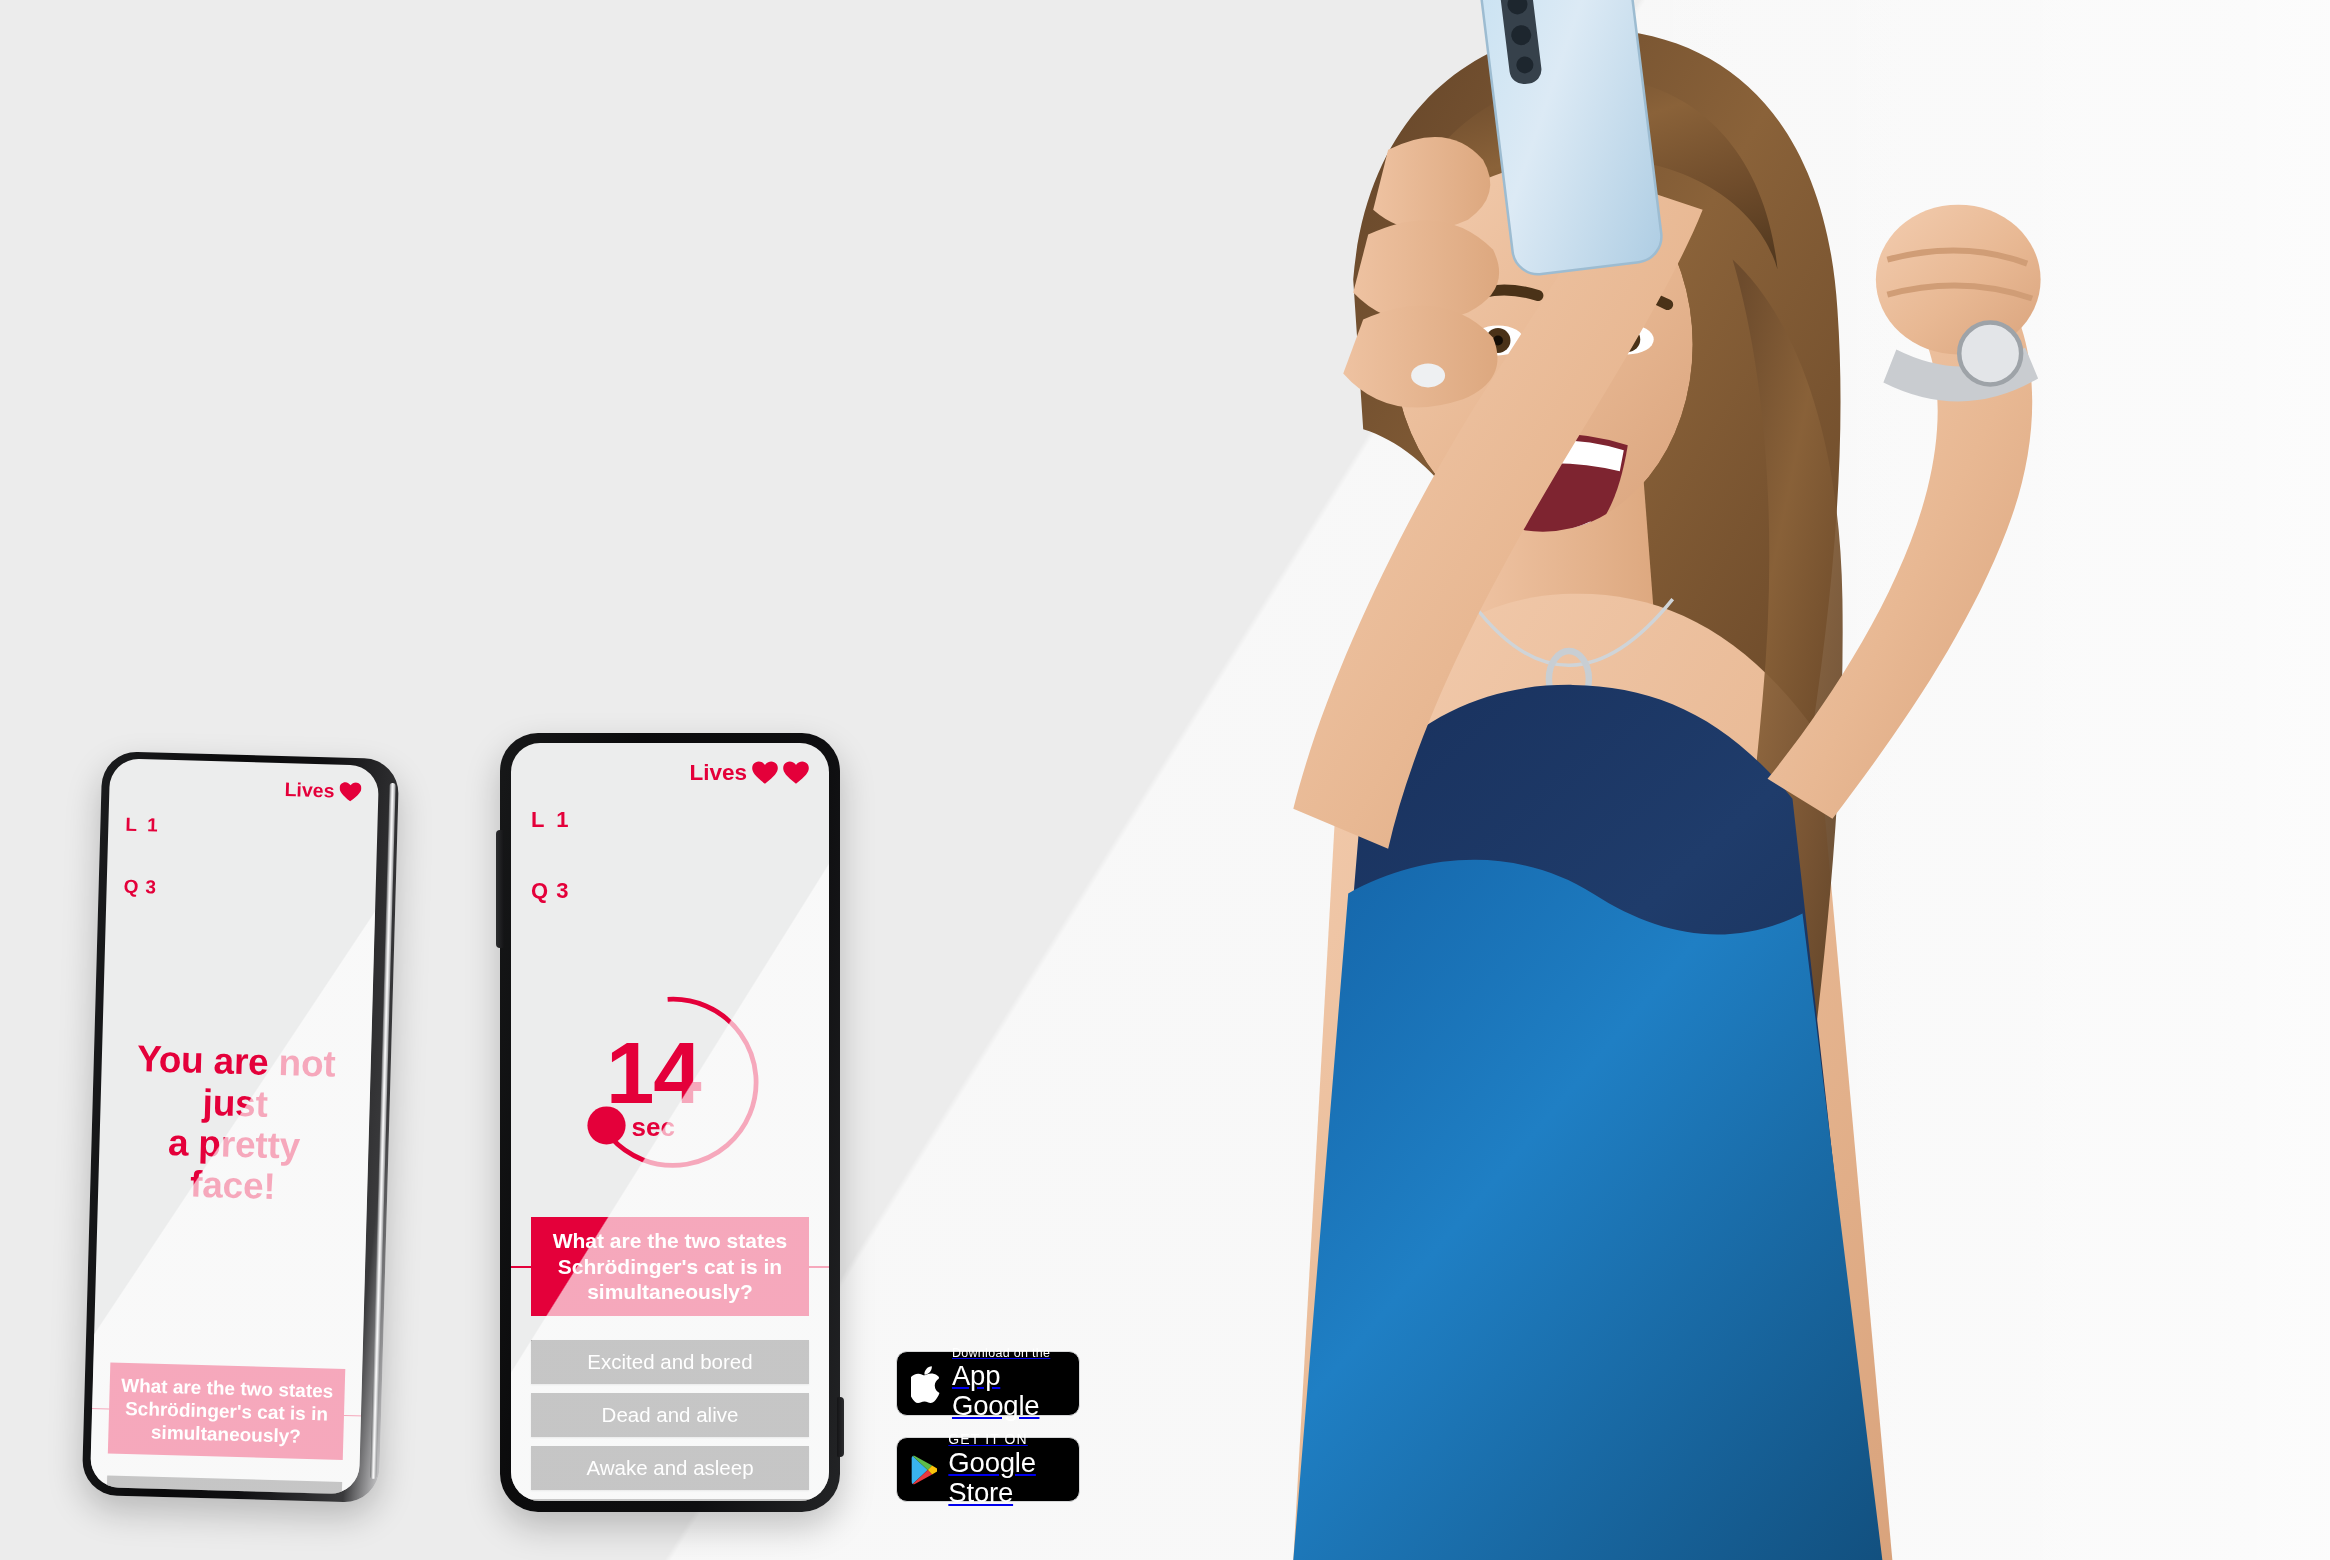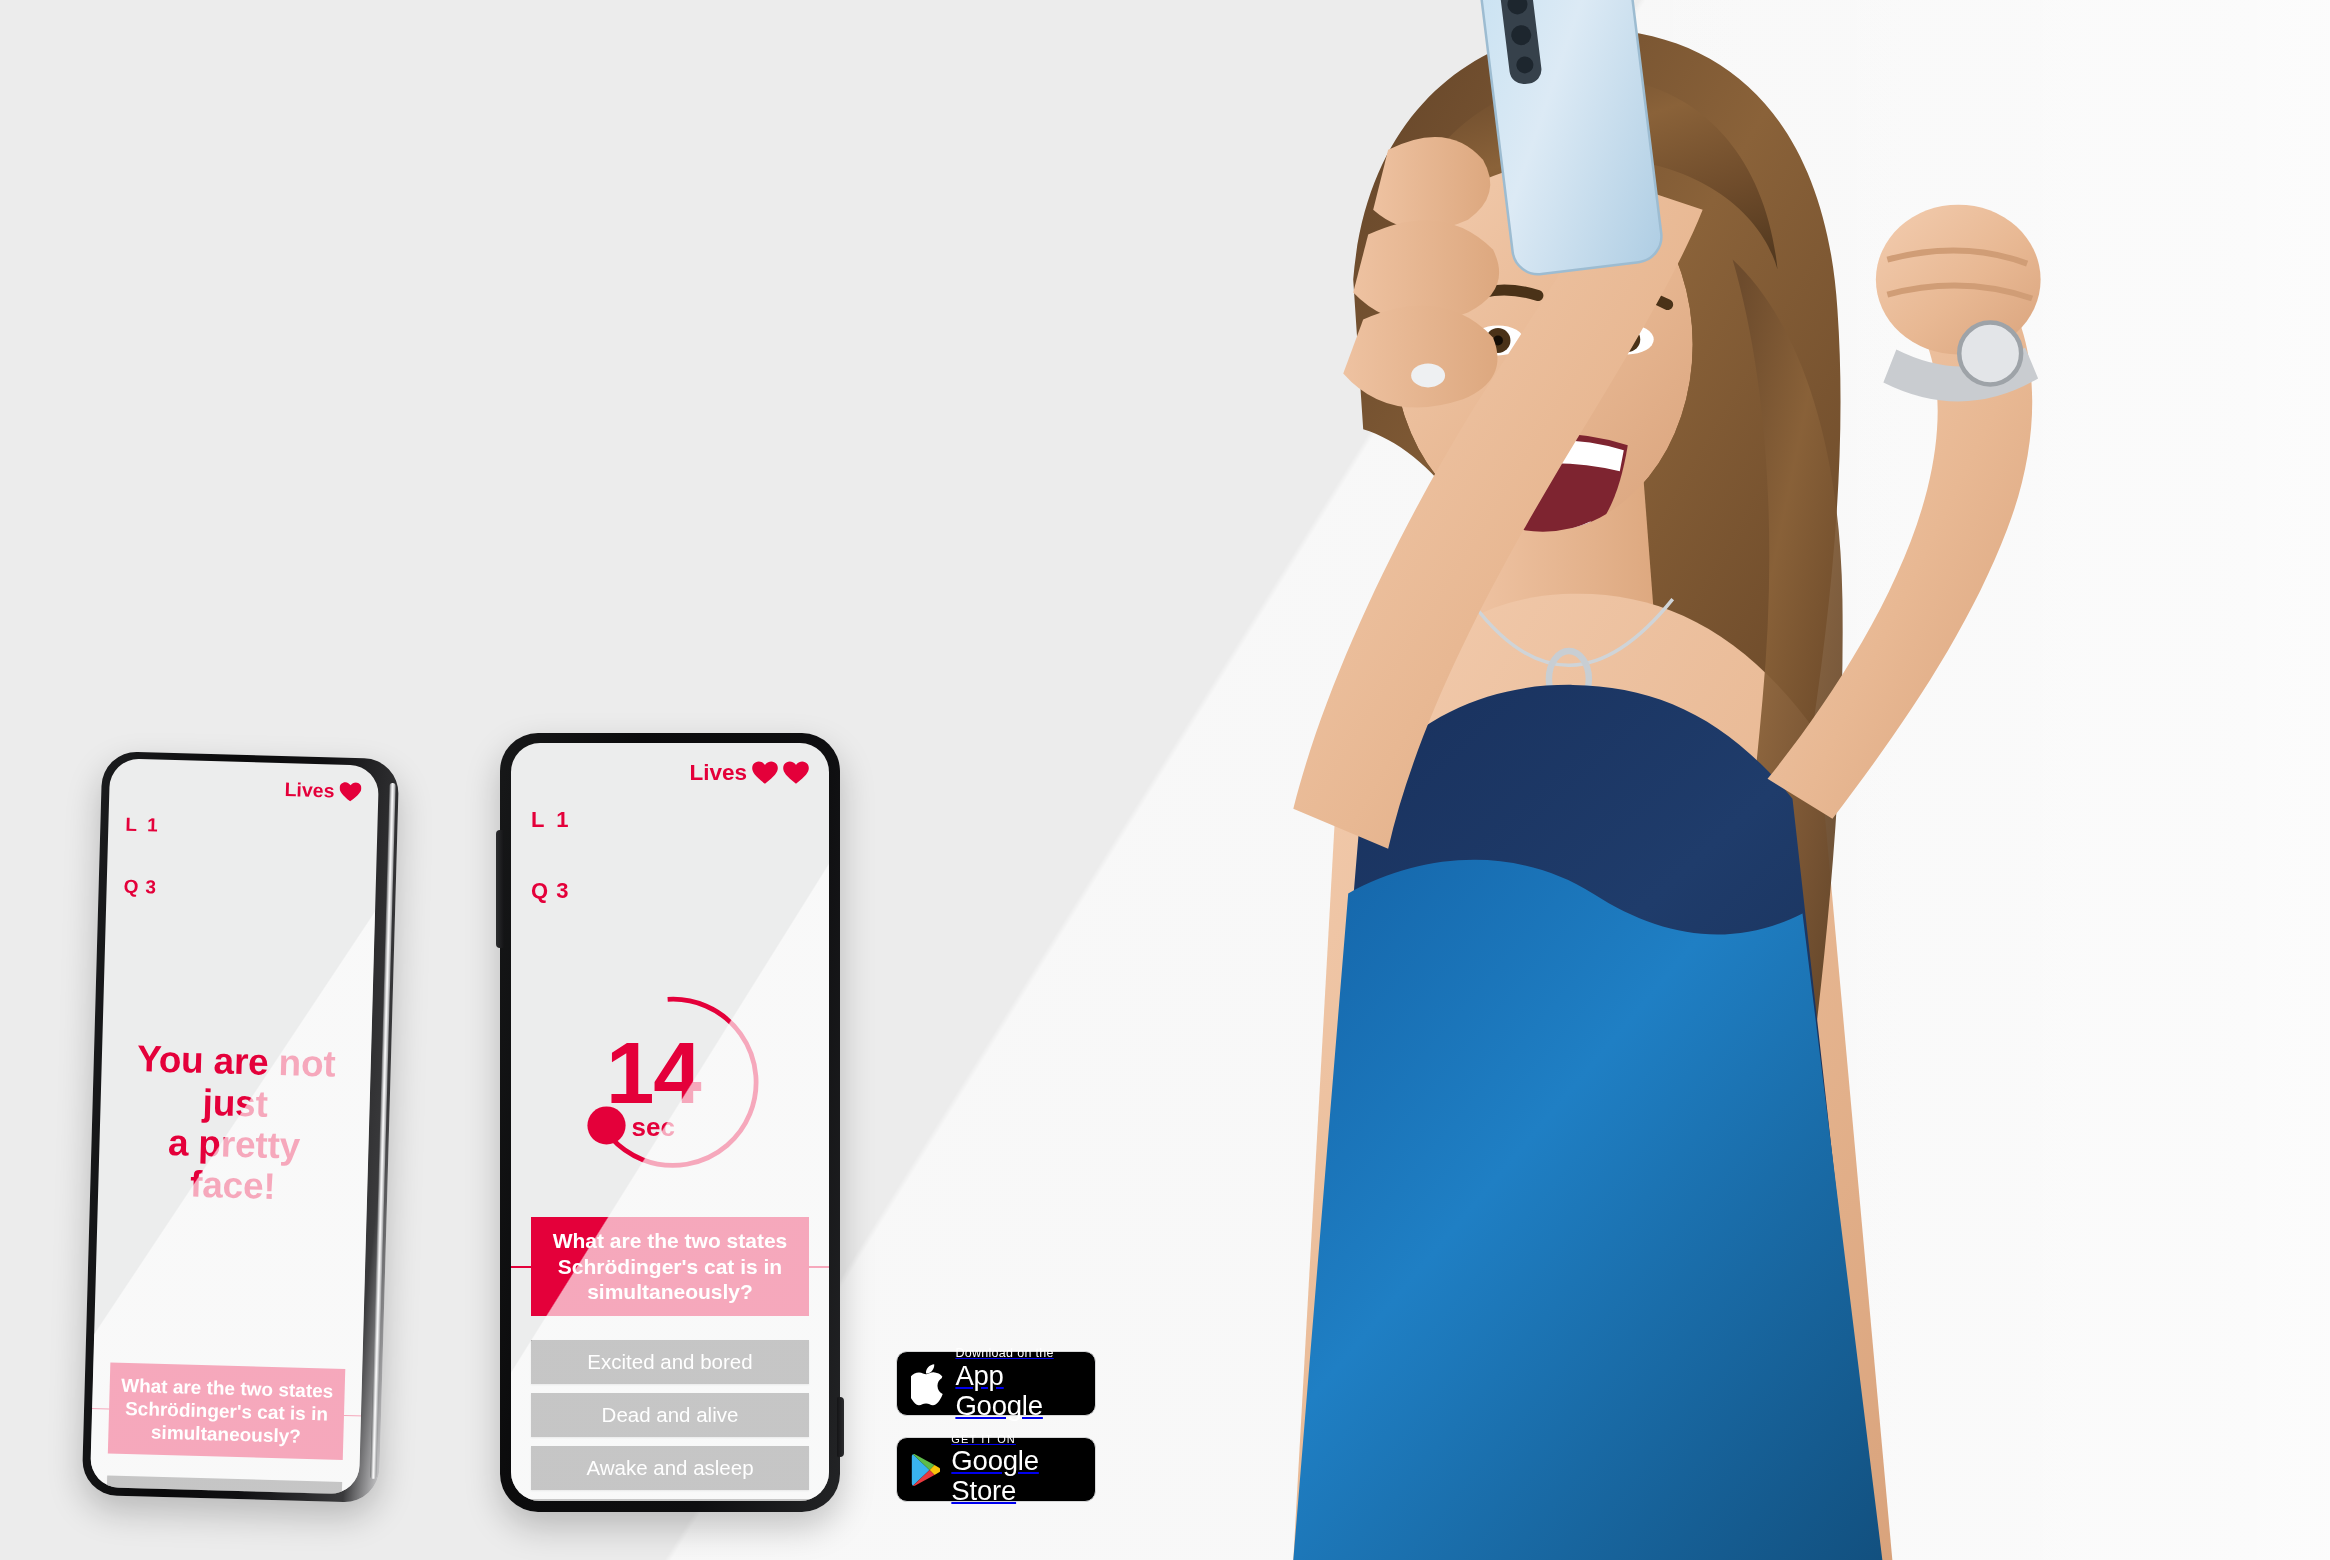--- a/index.html
+++ b/index.html
@@ -165,27 +165,27 @@
   
   #store-badges {
     position: absolute; left: 896px; top: 1351px;
     display: flex; flex-direction: column; gap: 21px;
     z-index: 30;
   }
   .badge {
     background: #000; border-radius: 11px;
     display: flex; align-items: center; gap: 11px;
     padding: 9px 17px 9px 14px;
-    width: 200px; height: 65px;
+    width: 184px; height: 65px;
     border: 1px solid #d6d7d8;
   }
   .badge .bt { display: flex; flex-direction: column; justify-content: center; color:#fff; }
   .badge .bt .small { font-size: 12.5px; letter-spacing: 0.3px; line-height: 1.2; }
   .badge .bt .big   { font-size: 27.5px; font-weight: 500; line-height: 1.08; letter-spacing: -0.2px; }
-  .badge .bt .small.caps { font-size: 11px; letter-spacing: 1.1px; }
+  .badge .bt .small.caps { font-size: 14px; letter-spacing: 1.1px; }
 
   
   #model {
     position: absolute; left: 1263px; top: 0; width: 1069px; height: 1560px;
     z-index: 20; pointer-events: none;
   }
 </style>
 </head>
 <body>
 

